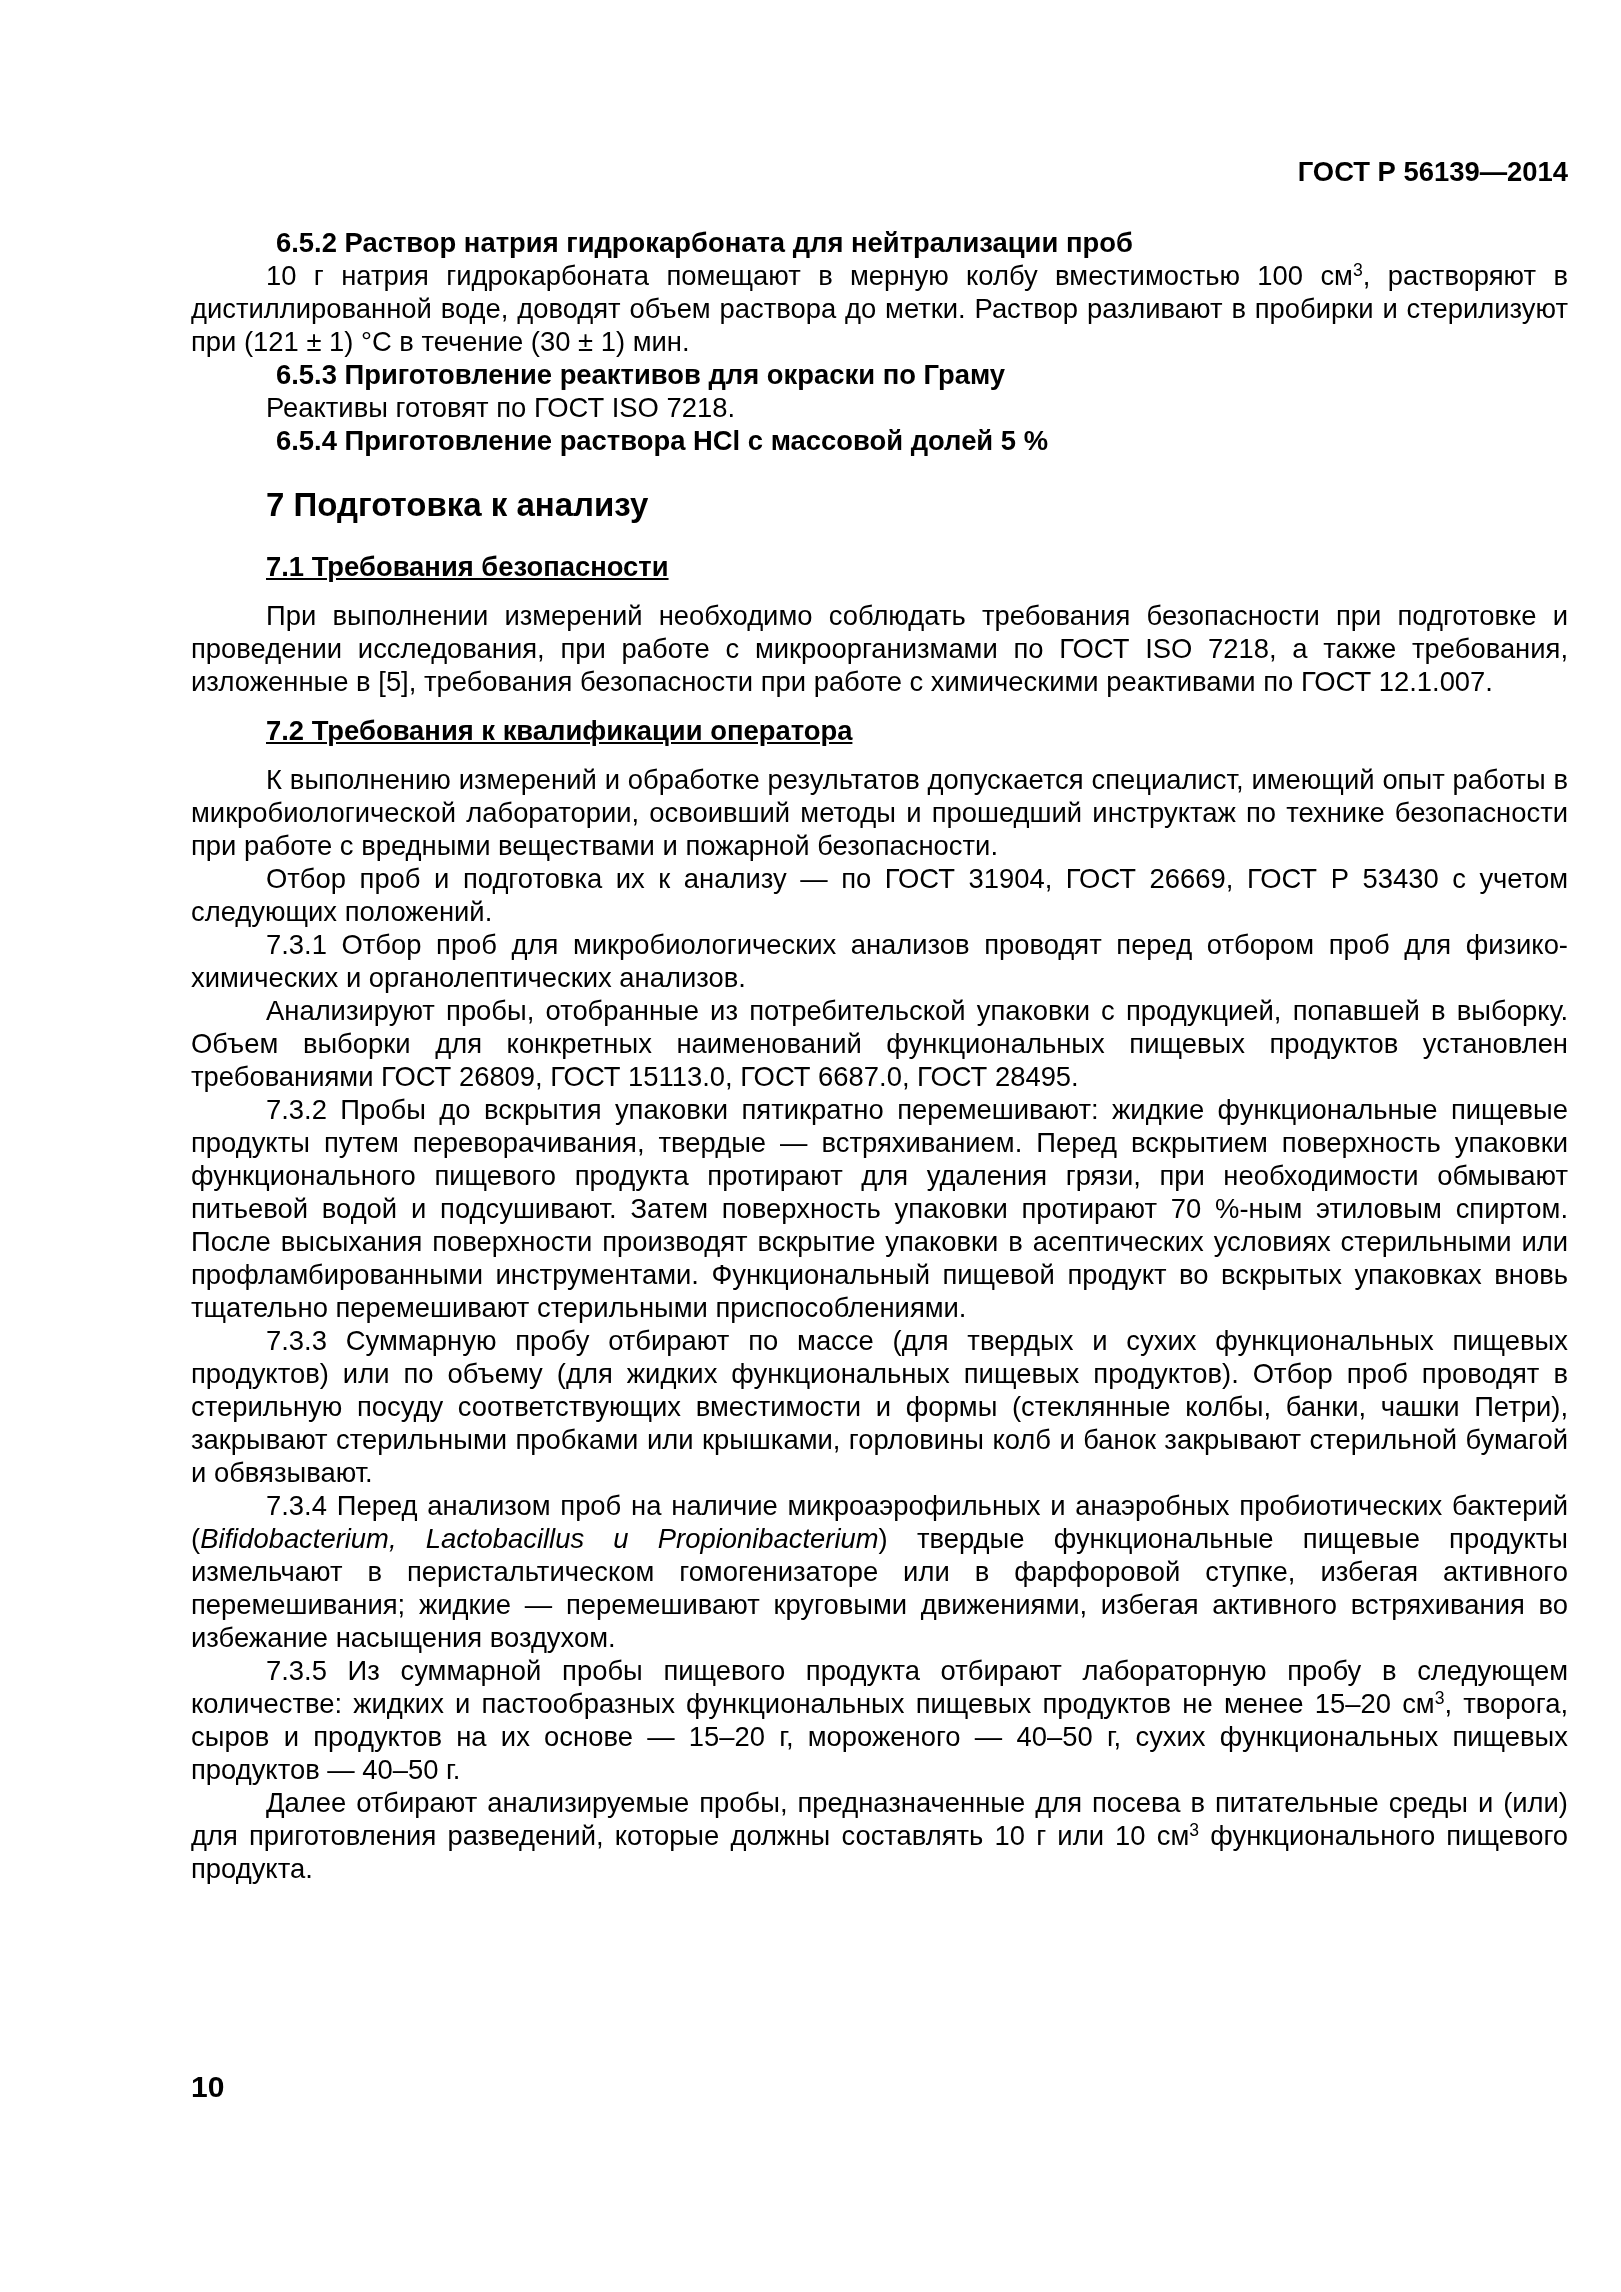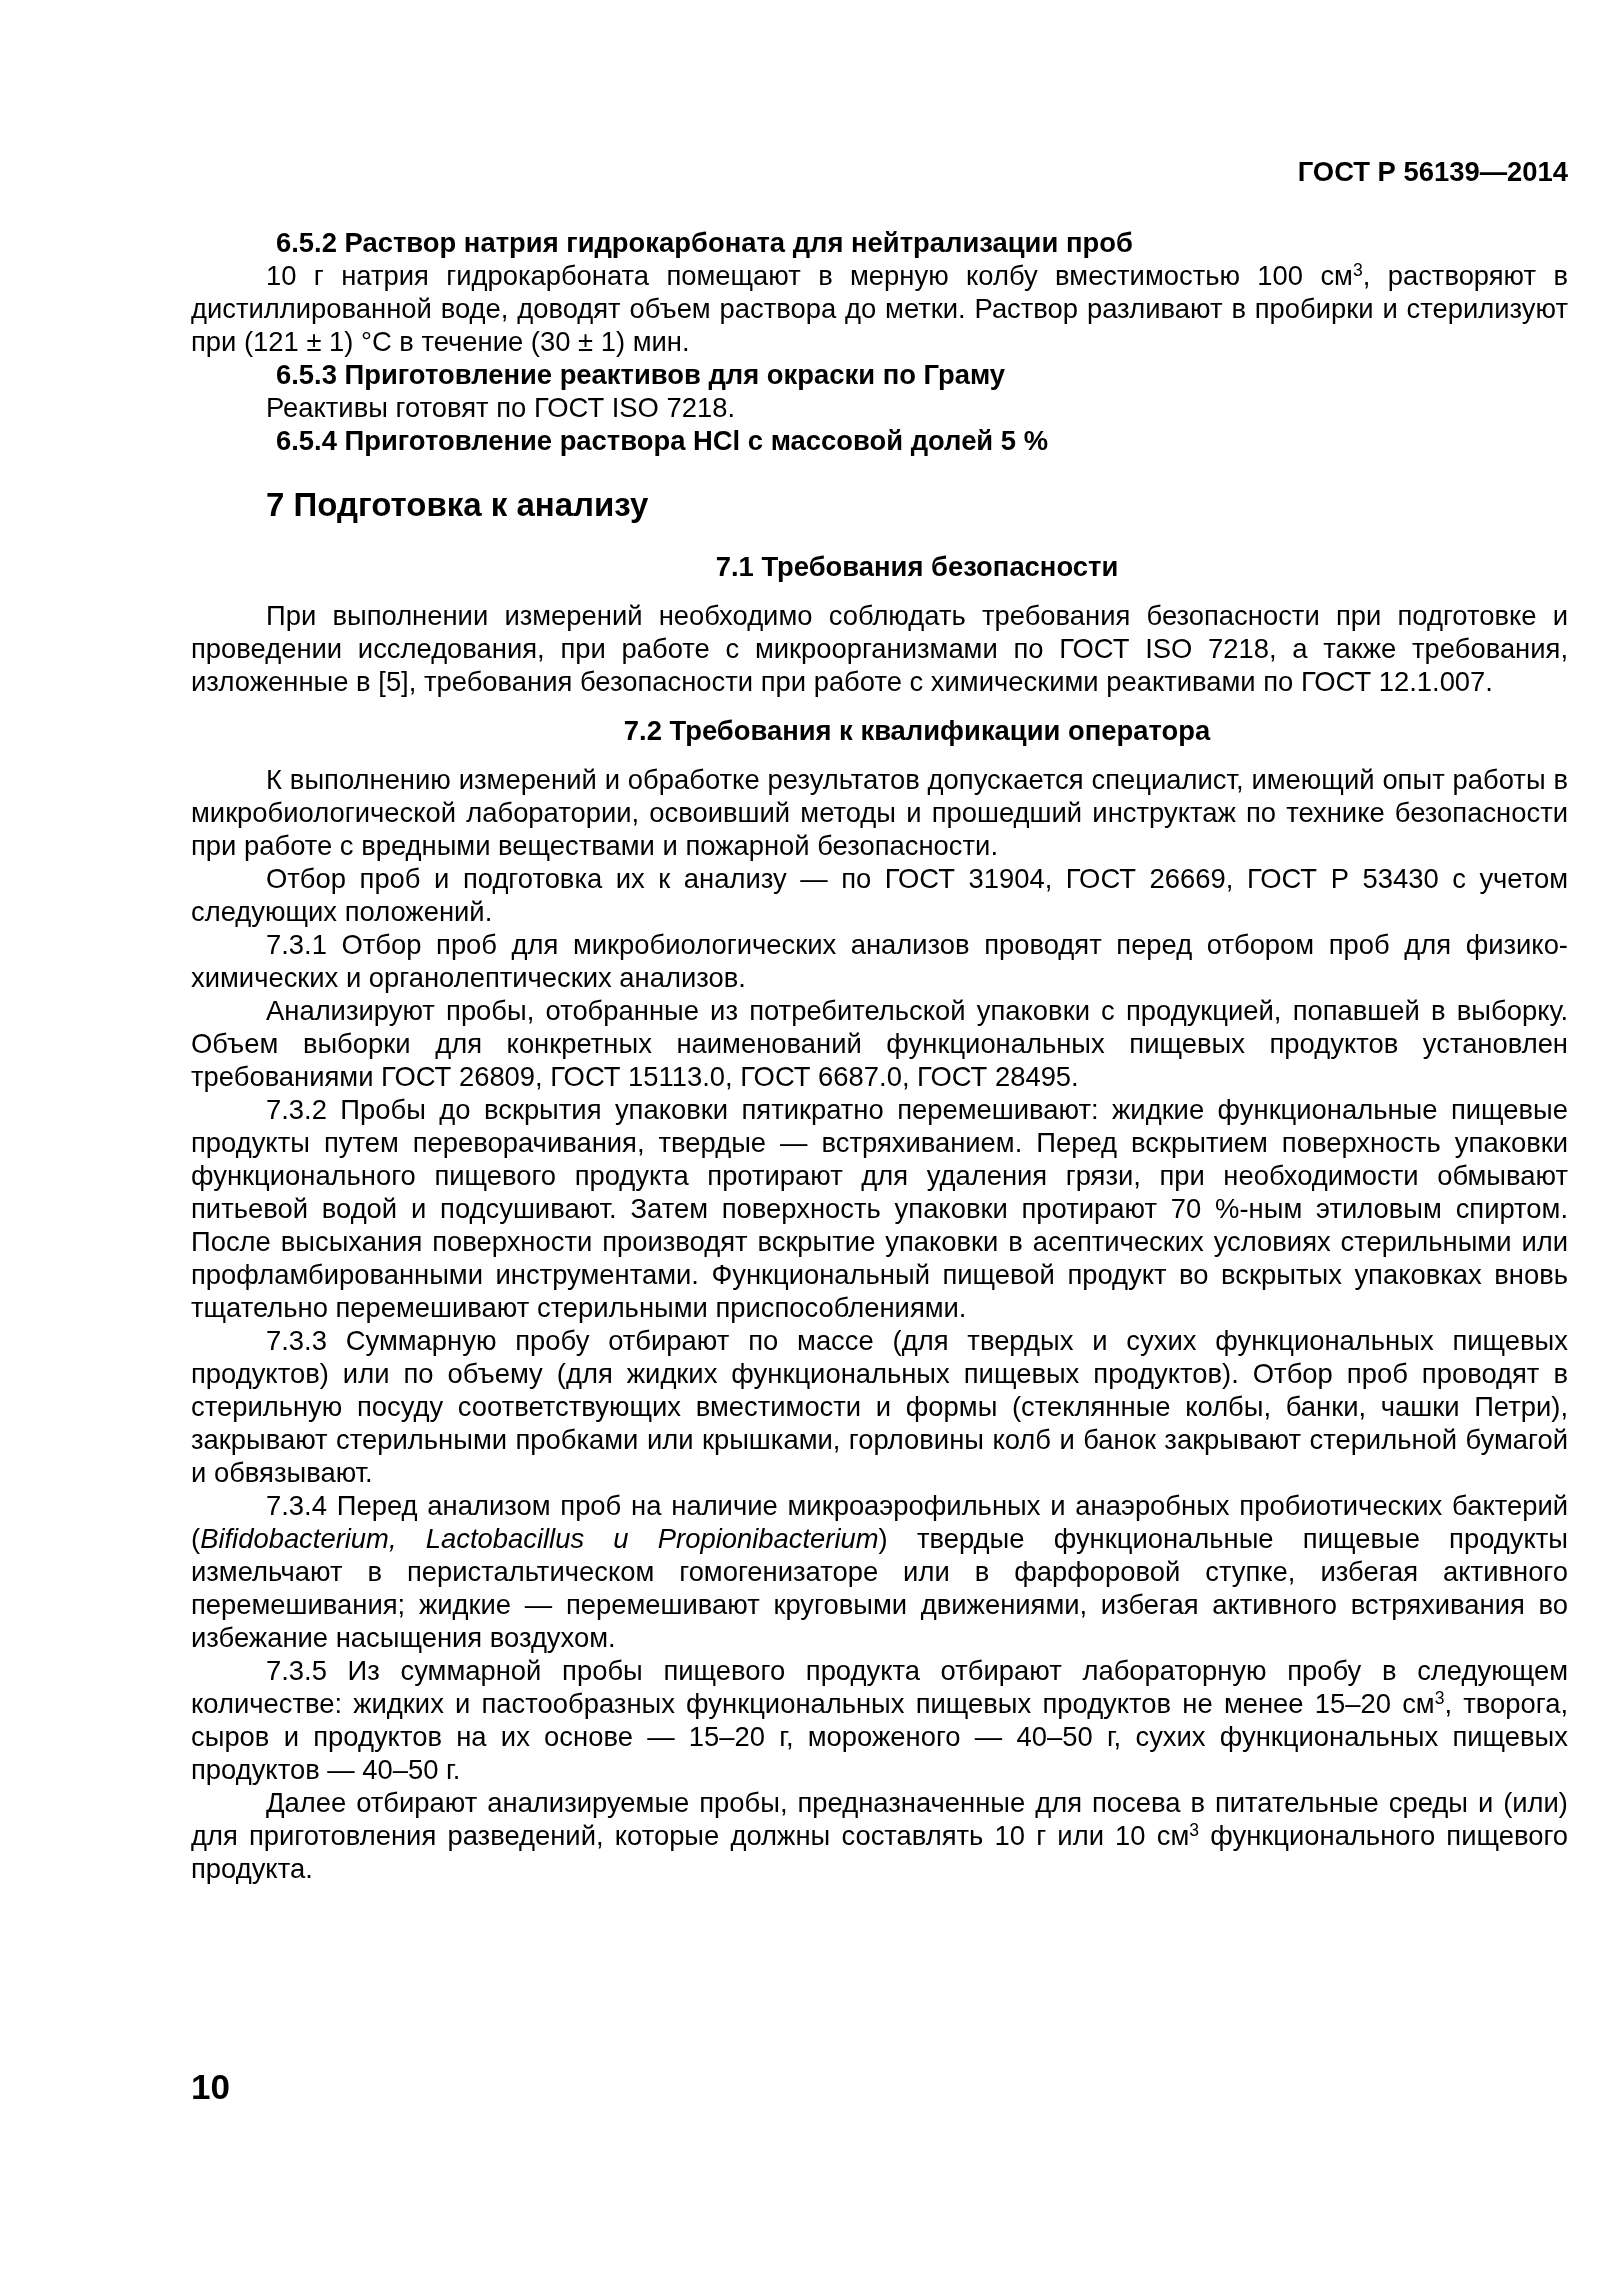--- a/index.html
+++ b/index.html
@@ -42,42 +42,43 @@
     line-height: 33px;
     font-weight: bold;
     margin: 0 0 0 85px;
     text-align: left;
   }
   .h-sub {
     font-size: 27.4px;
     line-height: 33px;
     font-weight: bold;
     margin: 16.7px 0 15.7px 75px;
-    text-align: center;
+    text-align: left;
+    text-decoration: underline;
   }
   .h-section {
     font-size: 33px;
     line-height: 41px;
     font-weight: bold;
     margin: 26.5px 0 25.5px 75px;
     text-align: left;
   }
   sup.sup3 {
     font-size: 17.6px;
     line-height: 0;
     vertical-align: 8.8px;
   }
   .it {
     font-style: italic;
   }
   .page-number {
     position: absolute;
     left: 191px;
     top: 2070px;
-    font-size: 35px;
+    font-size: 30px;
     line-height: 33px;
     font-weight: bold;
   }
 </style>
 </head>
 <body>
 
 <div class="page">
   <div class="content">
 

